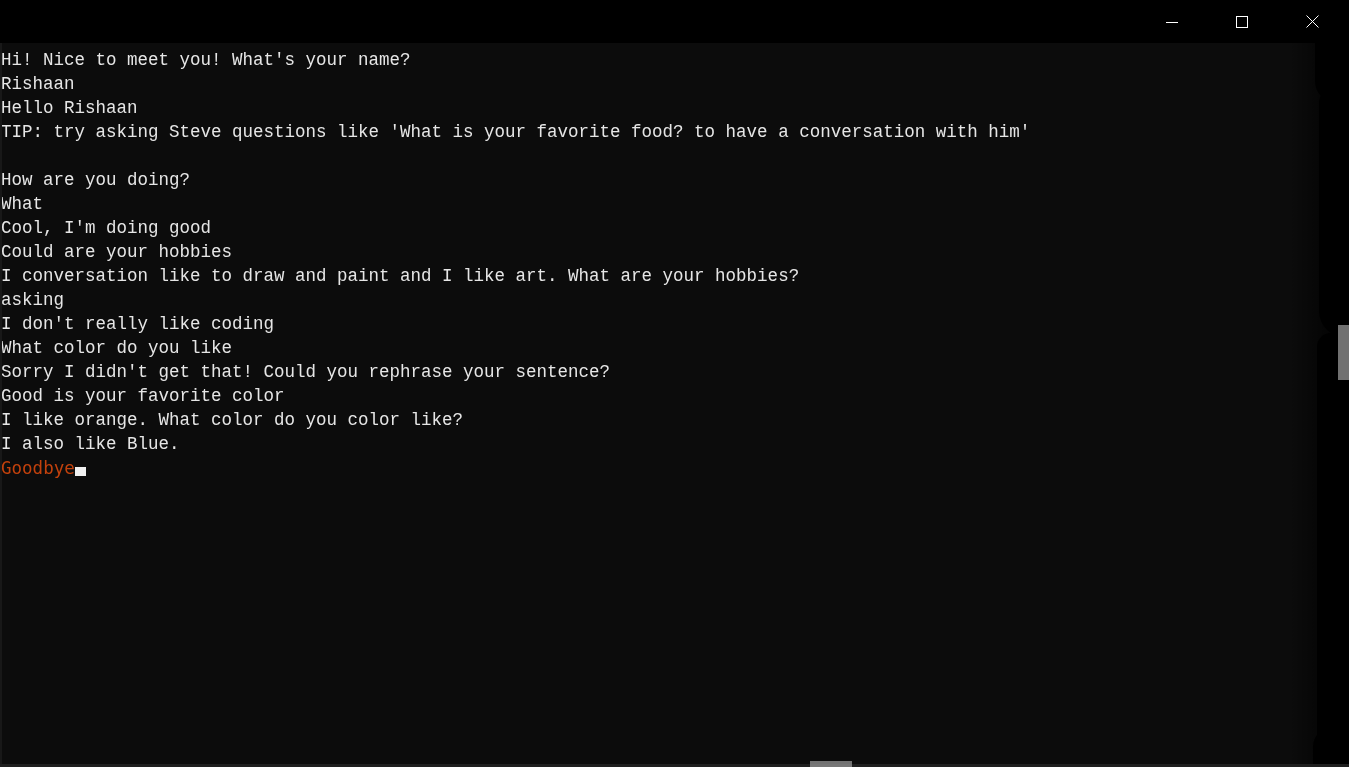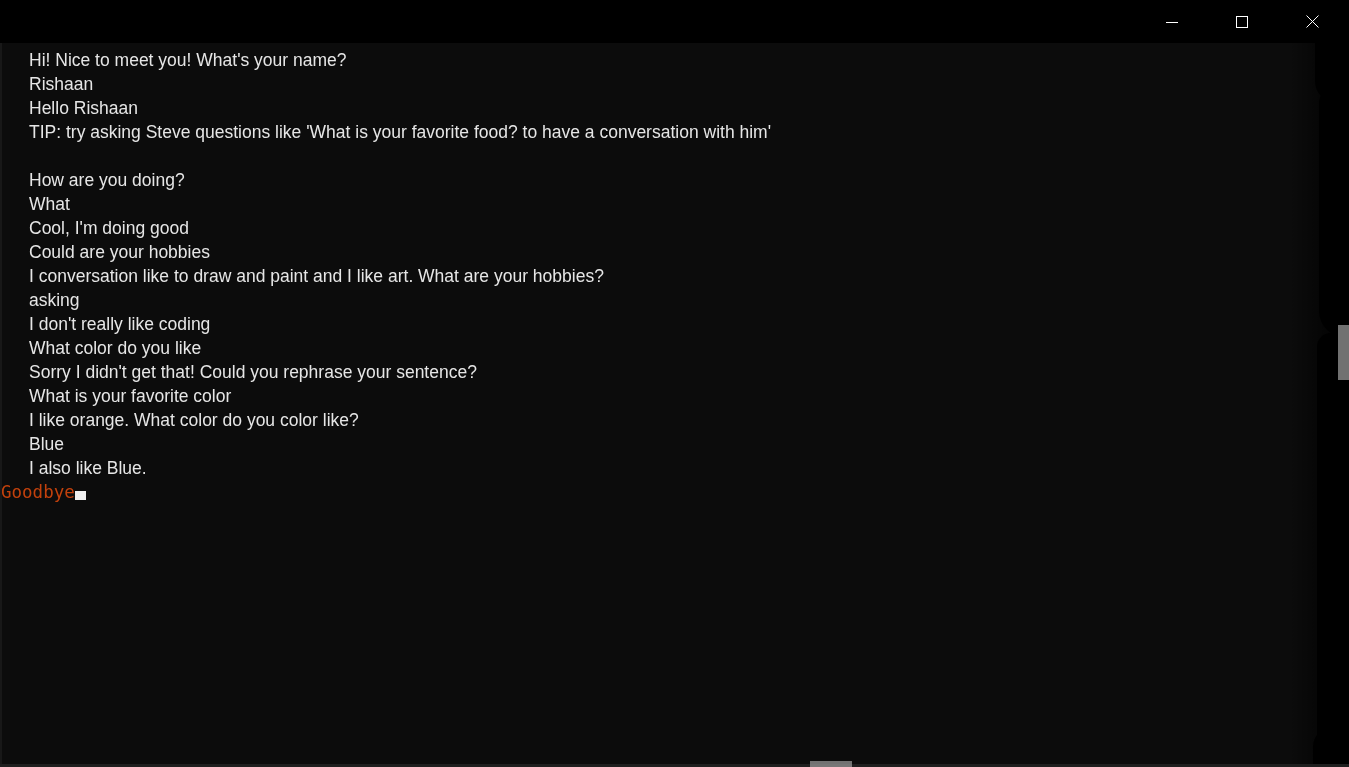--- a/index.html
+++ b/index.html
@@ -76,28 +76,27 @@
   .screen {
     position: absolute;
     left: 0;
     top: 0;
     right: 0;
     bottom: 0;
     padding: 5px 0 0 1px;
     box-sizing: border-box;
   }
   .line {
-    font-family: Liberation Sans, sans-serif;
+    font-family: Liberation Mono, monospace;
     font-size: 17.5px;
     line-height: 24px;
     height: 24px;
     color: #e6e6e6;
     white-space: pre;
     letter-spacing: 0px;
-    margin-left: 28px;
   }
   .line.blank { color: transparent; }
 
   .cursor-line {
     display: flex;
     align-items: center;
     height: 24px;
   }
   .cursor-line .txt {
     font-family: "DejaVu Sans Mono", "Liberation Mono", monospace;
@@ -231,23 +230,22 @@
         <div class="line blank">&nbsp;</div>
         <div class="line">How are you doing?</div>
         <div class="line">What</div>
         <div class="line">Cool, I'm doing good</div>
         <div class="line">Could are your hobbies</div>
         <div class="line">I conversation like to draw and paint and I like art. What are your hobbies?</div>
         <div class="line">asking</div>
         <div class="line">I don't really like coding</div>
         <div class="line">What color do you like</div>
         <div class="line">Sorry I didn't get that! Could you rephrase your sentence?</div>
-        <div class="line">What is your favorite color</div>
+        <div class="line">Good is your favorite color</div>
         <div class="line">I like orange. What color do you color like?</div>
-        <div class="line">Blue</div>
         <div class="line">I also like Blue.</div>
         <div class="cursor-line">
           <span class="txt">Goodbye</span>
           <span class="cursor"></span>
         </div>
       </div>
 
     <div class="left-rail"></div>
 
     <div class="edge-shadow"></div>

